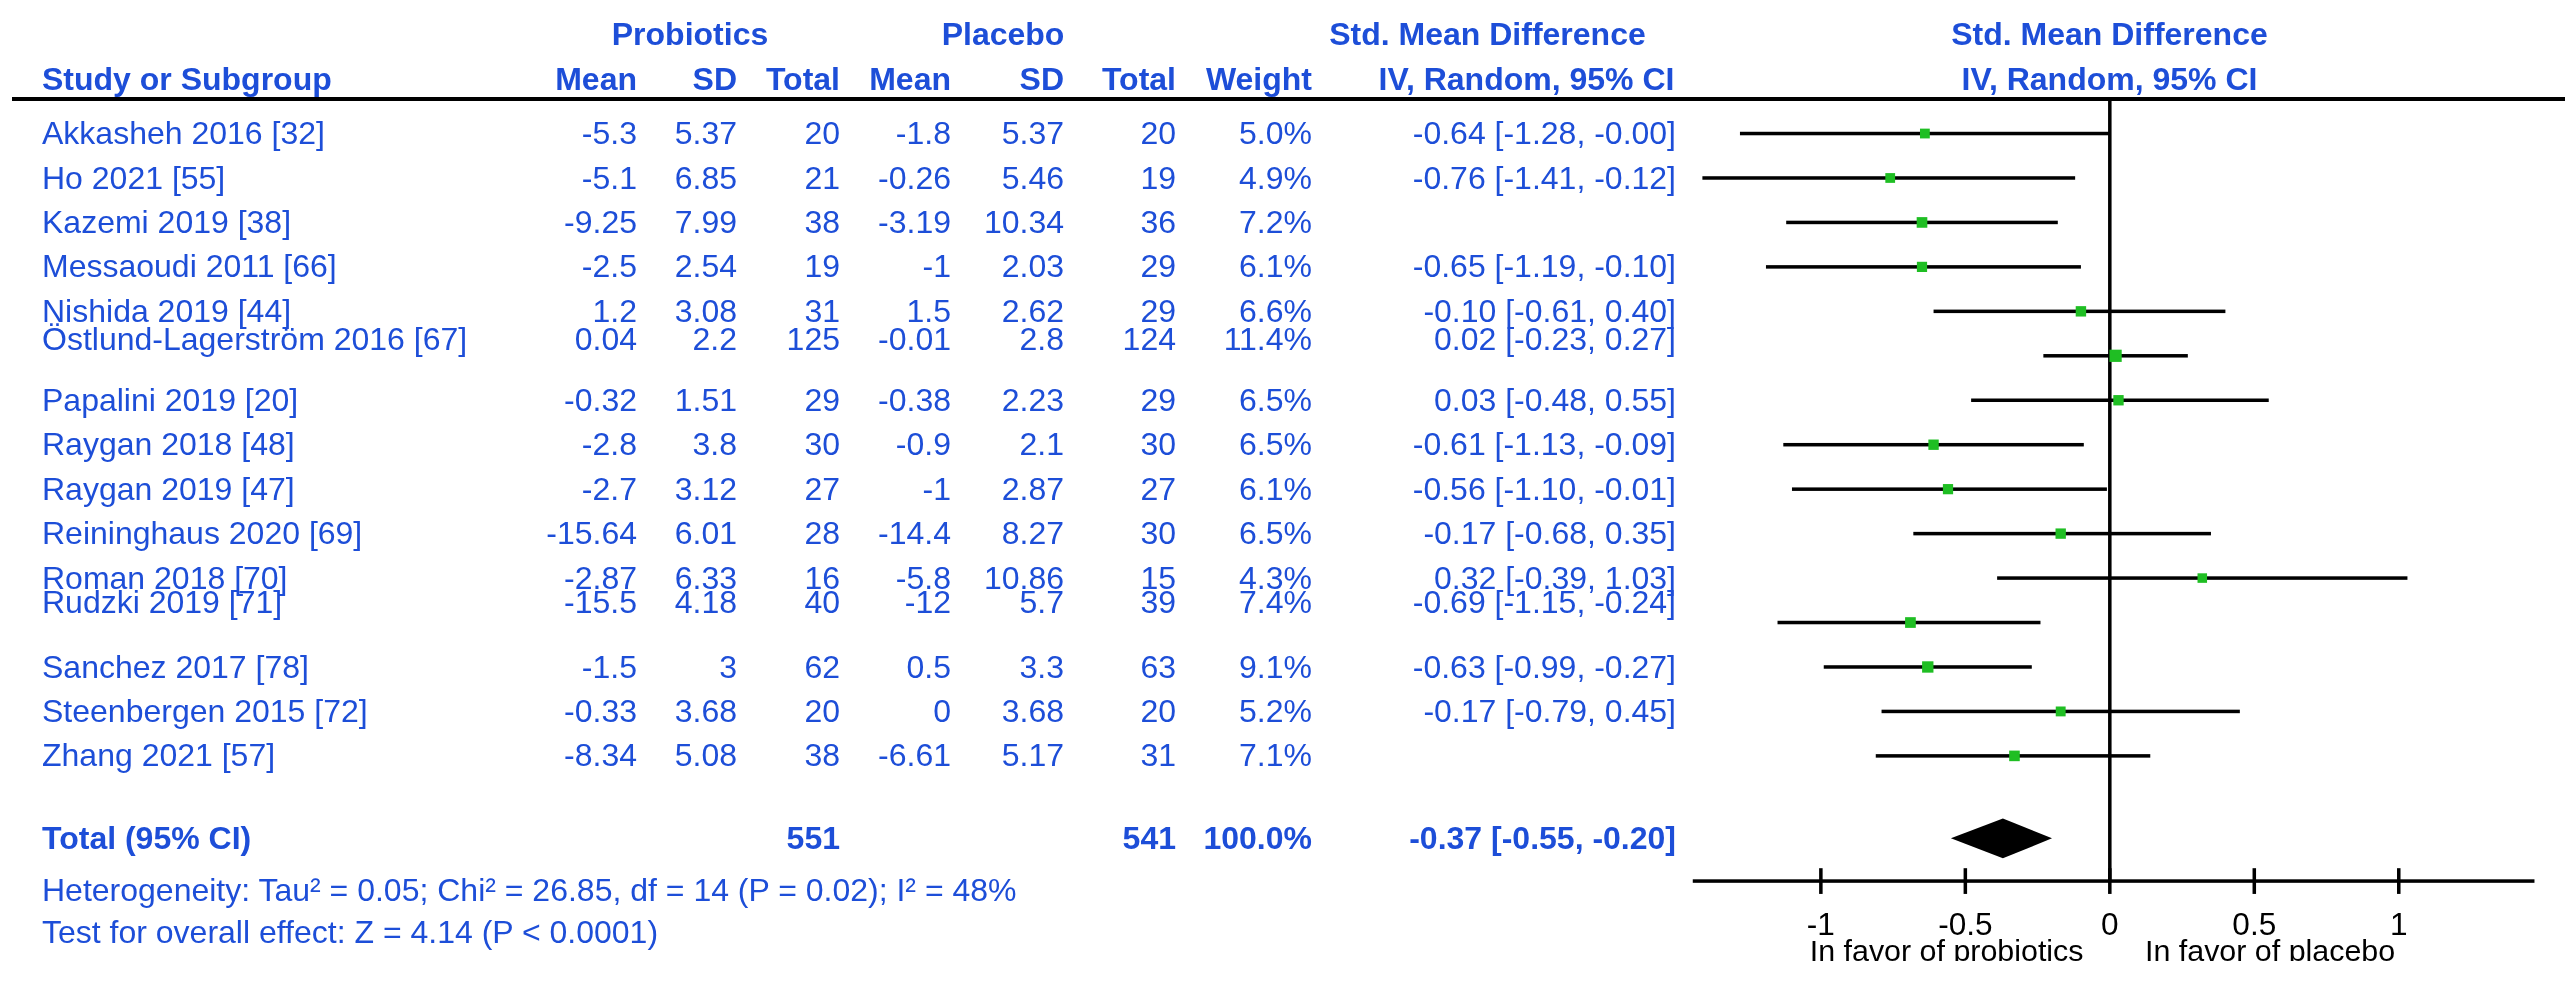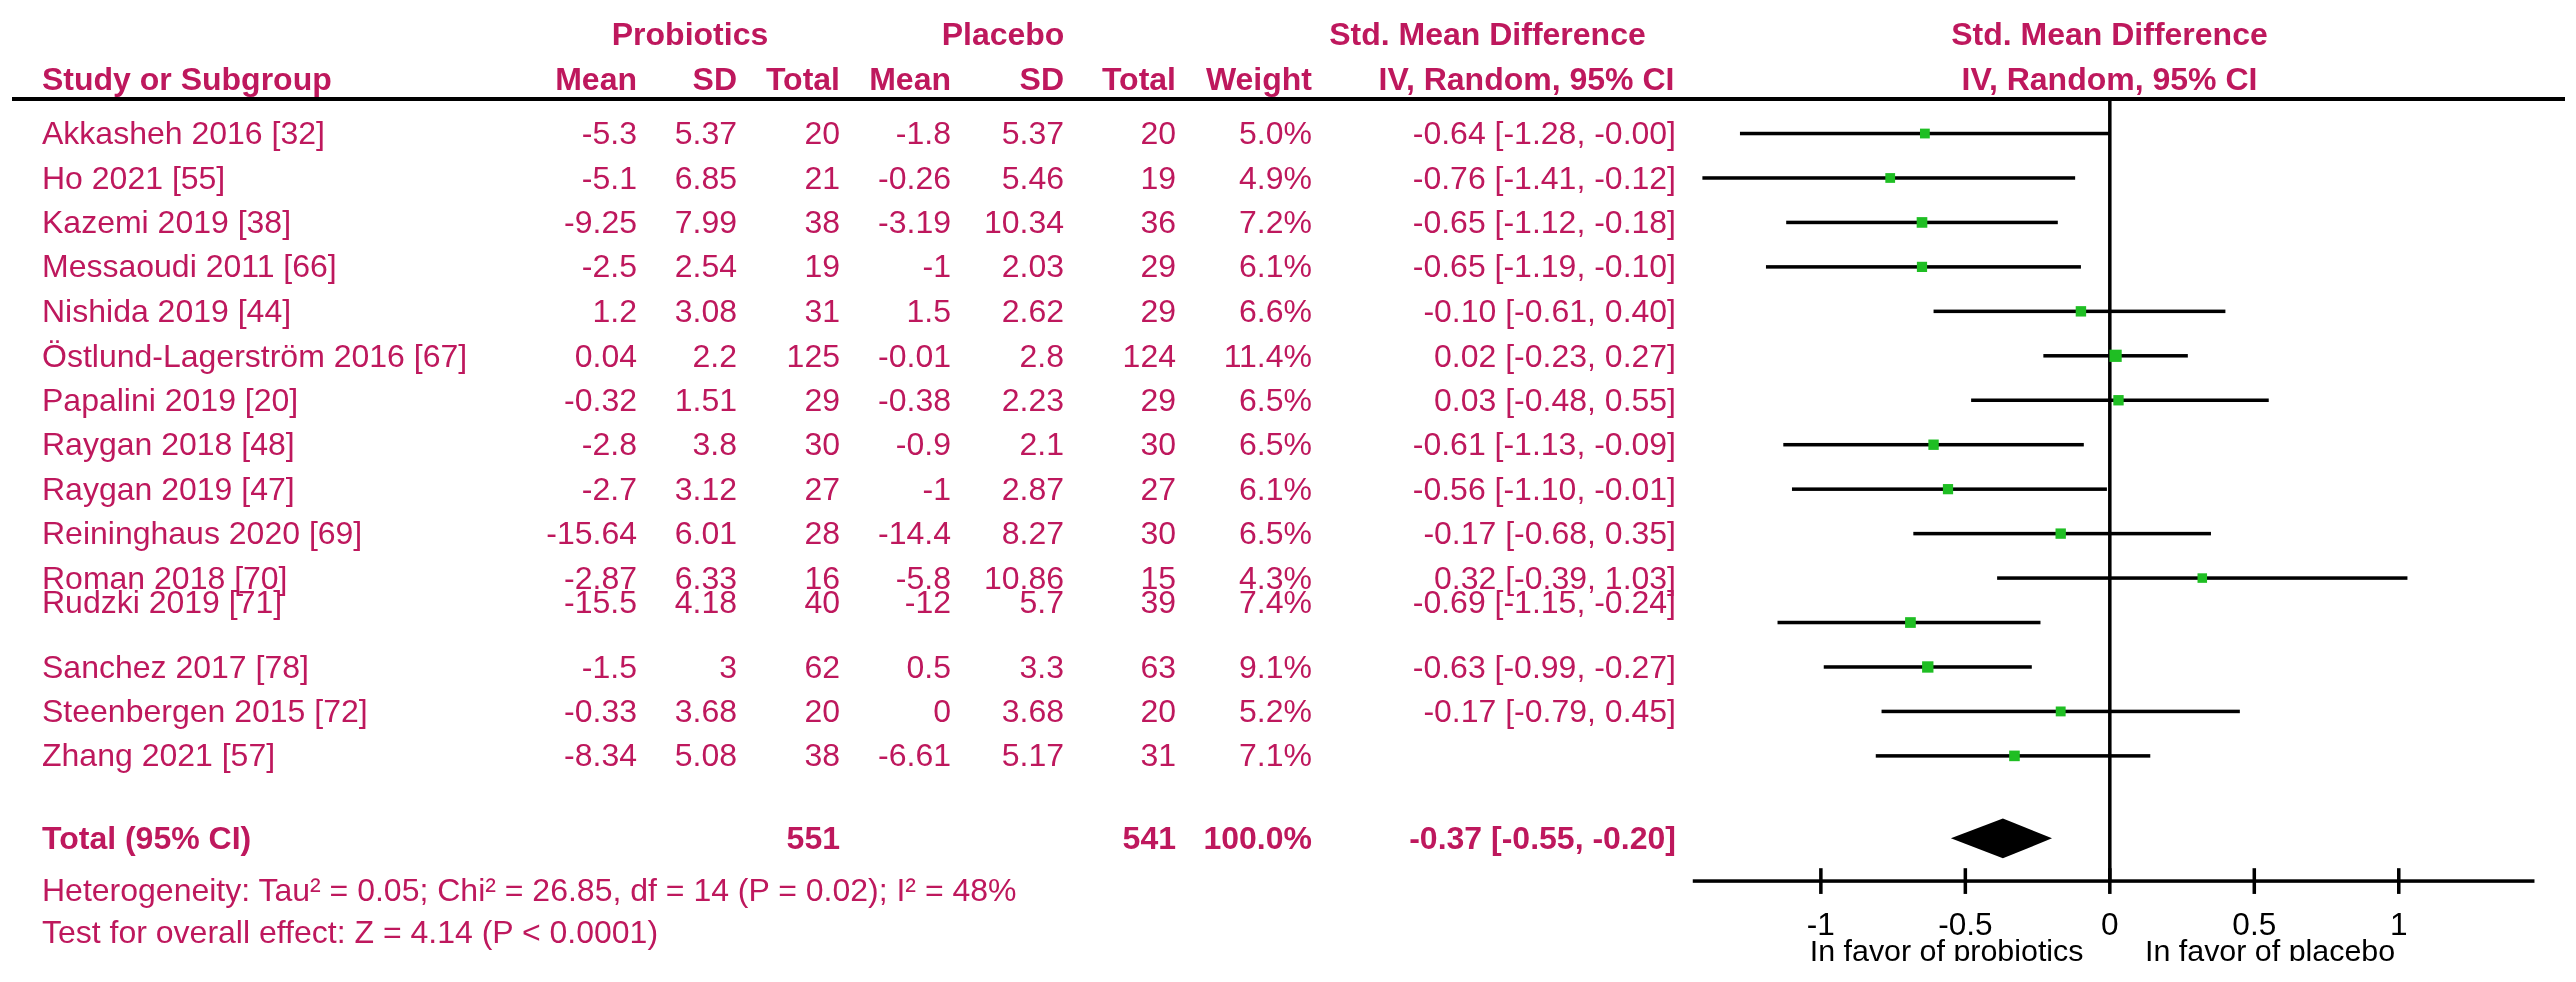--- a/index.html
+++ b/index.html
@@ -1,18 +1,18 @@
 <!DOCTYPE html>
 <html style="font-size:9.4px"><head>
 <meta charset="utf-8">
 <style>
   html,body{margin:0;padding:0;background:#fff;}
   #root{
     position:relative;width:2576px;height:961px;background:#ffffff;
-    font-family:"Liberation Sans","DejaVu Sans",sans-serif;color:#be185d;
+    font-family:"Liberation Sans","DejaVu Sans",sans-serif;color:#1d4ed8;
     font-size:32px;overflow:hidden;
   }
   .trow{position:absolute;left:0;width:2576px;height:44px;}
   .cell{position:absolute;height:44px;line-height:44px;white-space:nowrap;}
   .b{font-weight:bold;}
   .col-study{left:42px;width:485px;text-align:left;}
   .col-m1{left:508px;width:129px;text-align:right;}
   .col-sd1{left:646px;width:91px;text-align:right;}
   .col-t1{left:755px;width:85px;text-align:right;}
   .col-m2{left:849px;width:102px;text-align:right;}
@@ -82,21 +82,20 @@
       </div>
       <div class="trow" style="top: 200px;">
         <div class="cell col-study">Kazemi 2019 [38]</div>
         <div class="cell col-m1">-9.25</div>
         <div class="cell col-sd1">7.99</div>
         <div class="cell col-t1">38</div>
         <div class="cell col-m2">-3.19</div>
         <div class="cell col-sd2">10.34</div>
         <div class="cell col-t2">36</div>
         <div class="cell col-w">7.2%</div>
-        <div class="cell col-ci">-0.65 [-1.12, -0.18]</div>
       </div>
       <div class="trow" style="top: 244px;">
         <div class="cell col-study">Messaoudi 2011 [66]</div>
         <div class="cell col-m1">-2.5</div>
         <div class="cell col-sd1">2.54</div>
         <div class="cell col-t1">19</div>
         <div class="cell col-m2">-1</div>
         <div class="cell col-sd2">2.03</div>
         <div class="cell col-t2">29</div>
         <div class="cell col-w">6.1%</div>
@@ -106,21 +105,21 @@
         <div class="cell col-study">Nishida 2019 [44]</div>
         <div class="cell col-m1">1.2</div>
         <div class="cell col-sd1">3.08</div>
         <div class="cell col-t1">31</div>
         <div class="cell col-m2">1.5</div>
         <div class="cell col-sd2">2.62</div>
         <div class="cell col-t2">29</div>
         <div class="cell col-w">6.6%</div>
         <div class="cell col-ci">-0.10 [-0.61, 0.40]</div>
       </div>
-      <div class="trow" style="top: 334px;">
+      <div class="trow" style="top: 317px;">
         <div class="cell col-study">Östlund-Lagerström 2016 [67]</div>
         <div class="cell col-m1">0.04</div>
         <div class="cell col-sd1">2.2</div>
         <div class="cell col-t1">125</div>
         <div class="cell col-m2">-0.01</div>
         <div class="cell col-sd2">2.8</div>
         <div class="cell col-t2">124</div>
         <div class="cell col-w">11.4%</div>
         <div class="cell col-ci">0.02 [-0.23, 0.27]</div>
       </div>

